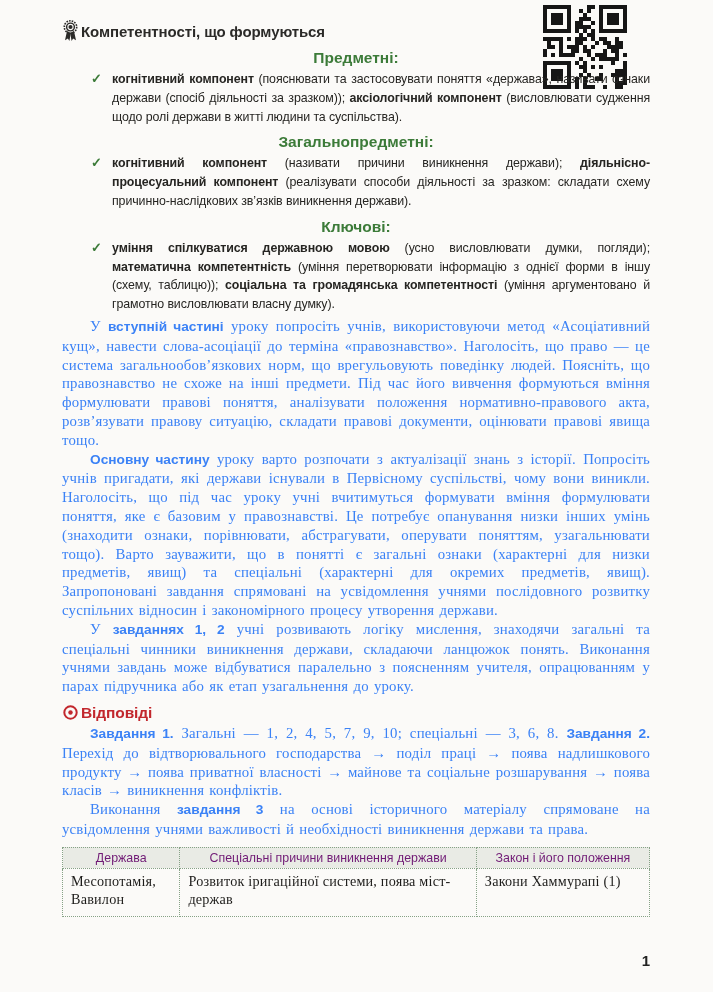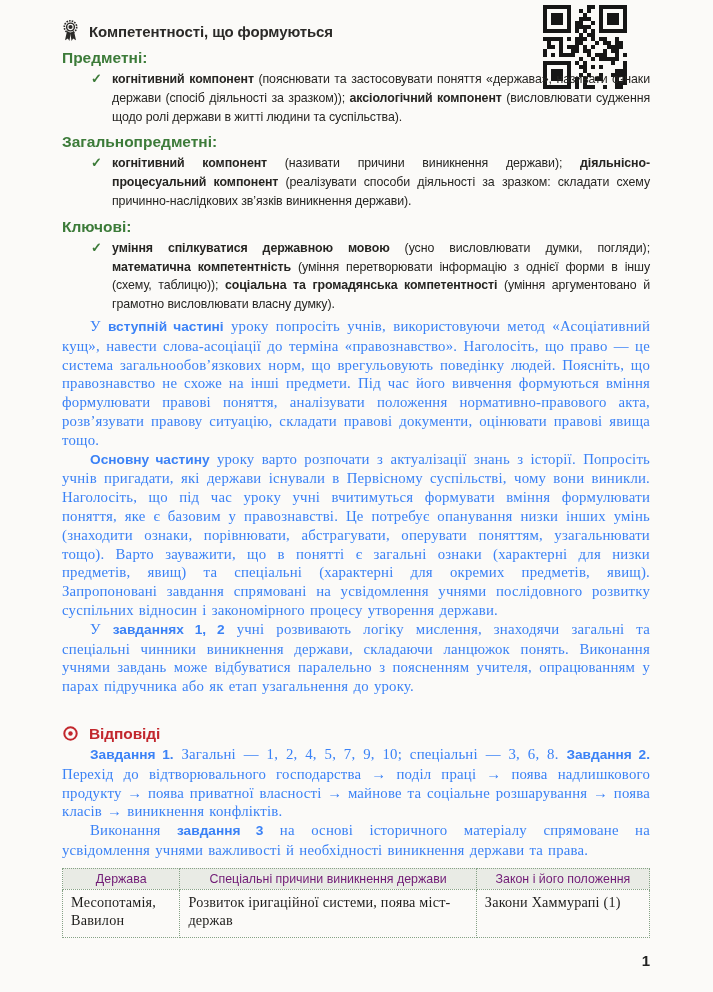--- a/index.html
+++ b/index.html
@@ -10,31 +10,31 @@
   .chapter-icon{flex:0 0 auto;margin-top:1px;color:#2b2a28;}
   h1.chapter-title{margin:0;font-family:"Liberation Sans",sans-serif;font-weight:700;
         font-size:20.5px;line-height:25px;letter-spacing:-0.2px;max-width:430px;}
   h1 .intro{font-weight:400;color:#45433f;margin-right:7px;}
   h1 .title-red{color:var(--accent_red,#c2272d);}
   
   .qr{position:absolute;left:543px;top:5px;width:84px;height:84px;display:grid;
       grid-template-columns:repeat(21,4px);grid-template-rows:repeat(21,4px);}
   .qr .d{background:#161616;}
   
-  .sec-head{display:flex;align-items:center;gap:10px;margin:20px 62px 2px 62px;}
+  .sec-head{display:flex;align-items:center;gap:2px;margin:20px 62px 2px 62px;}
   .sec-head h2{margin:0;font-family:"Liberation Sans",sans-serif;font-weight:700;font-size:15px;letter-spacing:-0.1px;}
   .sec-head.dark{color:#2b2a28;}
   .sec-head.dark h2{color:#2b2a28;}
-  .sec-head.red{color:var(--accent_red,#c2272d);margin-top:29px;align-items:center;}
+  .sec-head.red{color:var(--accent_red,#c2272d);margin-top:8px;align-items:center;}
   .sec-head.red h2{color:var(--accent_red,#c2272d);font-size:15.5px;}
   .sec-icon{flex:0 0 auto;display:inline-flex;}
   
   .comp-wrap{margin:0 63px 0 62px;}
   .group-label{font-family:"Liberation Sans",sans-serif;font-weight:700;font-size:15.5px;
-        color:var(--green,#3c7b39);margin:7px 0 3px 0;}
+        color:var(--green,#3c7b39);margin:7px 0 3px 0;text-align:center;}
   ul.comp-list{margin:0;padding:0;list-style:none;}
   ul.comp-list li{position:relative;padding-left:50px;text-align:justify;
         font-family:"Liberation Sans",sans-serif;font-size:12.4px;line-height:18.8px;
         letter-spacing:-0.1px;color:#262522;}
   ul.comp-list li .check{position:absolute;left:29px;top:0;color:var(--green,#3c7b39);
         font-weight:700;font-size:13px;}
   ul.comp-list li b{font-weight:700;}
   
   .text-block{margin:3px 63px 0 62px;}
   .para{margin:0;text-align:justify;text-indent:28px;font-family:"Liberation Serif",serif;

